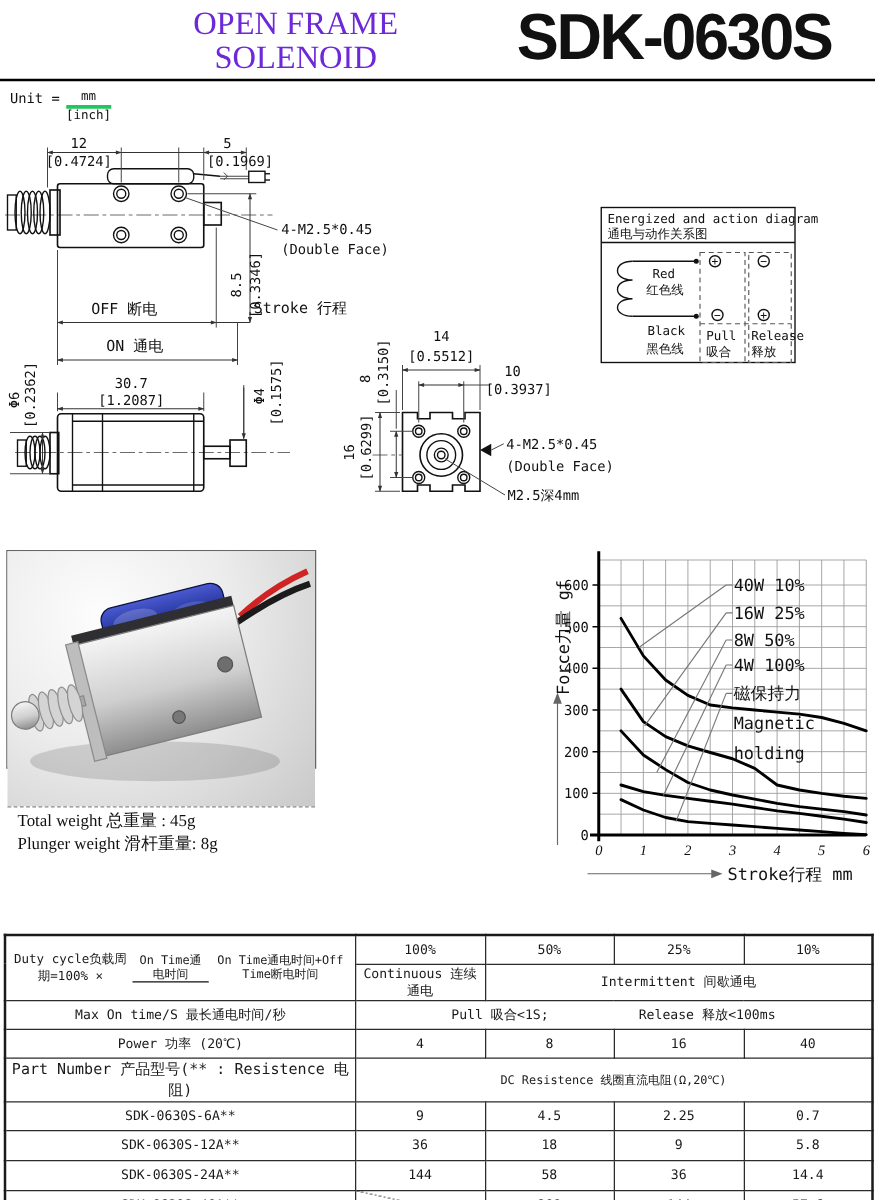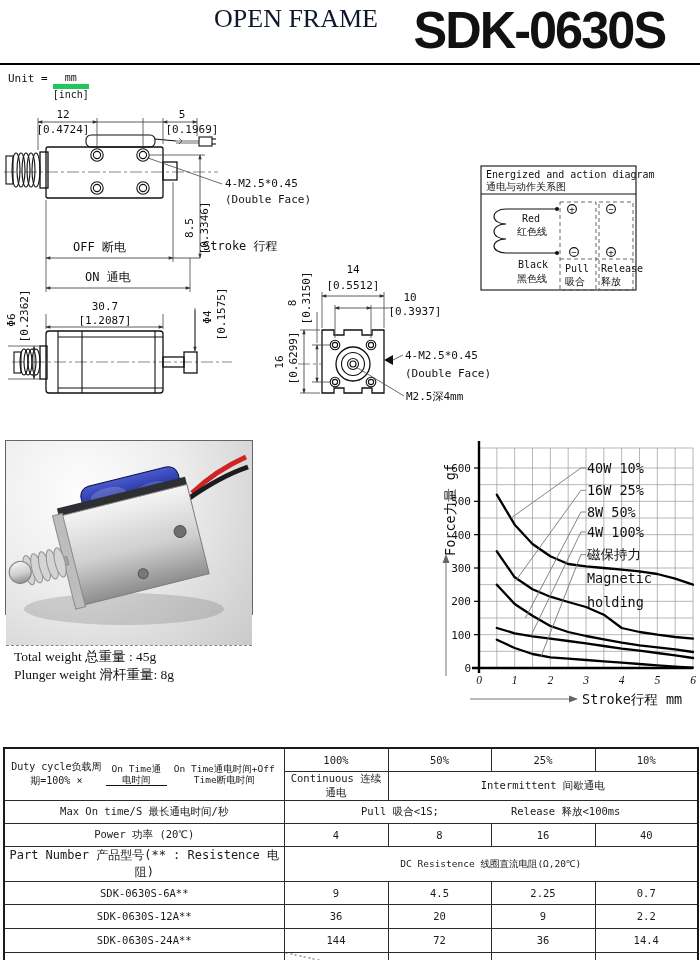--- a/index.html
+++ b/index.html
@@ -1,28 +1,28 @@
 <!DOCTYPE html>
 <html><head>
 <meta charset="utf-8">
 <style>
   html,body{margin:0;padding:0;}
   body{width:700px;height:960px;position:relative;background:#fff;color:#111;
        font-family:"DejaVu Sans Mono",monospace;}
   
-  .hdr-title{position:absolute;top:5px;left:95px;width:283px;text-align:right;
-    font-family:"Liberation Serif",serif;font-size:26px;line-height:27px;color:#0f172a;}
+  .hdr-title{position:absolute;top:5px;left:95px;width:283px;text-align:center;
+    font-family:"Liberation Serif",serif;font-size:26px;line-height:27px;color:#6d28d9;}
   .hdr-model{position:absolute;top:0px;left:388px;width:312px;text-align:center;
     font-family:"Liberation Sans",sans-serif;font-weight:bold;font-size:52px;line-height:60px;
     letter-spacing:-2px;transform:scaleX(0.97);transform-origin:left;}
   .hdr-rule{position:absolute;top:63px;left:0;width:700px;border-top:2.5px solid #000;}
   
   .unit{position:absolute;top:72px;left:8px;font-size:11px;display:flex;align-items:flex-start;gap:5px;}
   .unit .frac{display:inline-flex;flex-direction:column;text-align:center;font-size:10px;line-height:12px;}
-  .unit .frac .num{border-bottom:5px solid #22c55e;padding:0 3px;}
+  .unit .frac .num{border-bottom:3px solid #22c55e;padding:0 3px;}
   
   .drawings{position:absolute;top:100px;left:0;}
   svg text{font-family:"DejaVu Sans Mono",monospace;fill:#111;}
   .d{font-size:11px;text-anchor:middle;}
   .ds{font-size:11px;text-anchor:start;}
   .lbl{font-size:12px;}
   .sm{font-size:10px;}
   .ol{stroke:#111;stroke-width:1.3;fill:none;}
   .ol2{stroke:#111;stroke-width:1.1;fill:none;}
   .thin{stroke:#444;stroke-width:0.8;fill:none;}
@@ -49,20 +49,21 @@
   .frac2{display:inline-flex;flex-direction:row;text-align:center;font-size:9.5px;line-height:11px;}
   .frac2 .num{border-bottom:1px solid #111;padding:0 4px;}
   .pullrel{display:flex;justify-content:center;gap:72px;}
   .slash{background-image:linear-gradient(to right top,transparent 49.5%,#555 49.5%,#555 50.5%,transparent 50.5%);}
 </style>
 </head>
 <body>
 
 <div class="hdr-title">
   <div>OPEN FRAME</div>
+  <div>SOLENOID</div>
 </div>
 <div class="hdr-model">SDK-0630S</div>
 <div class="hdr-rule"></div>
 
 <div class="unit">
   <span>Unit =</span>
   <span class="frac">
     <span class="num">mm</span>
     <span class="den">[inch]</span>
   </span>
@@ -456,28 +457,28 @@
   <tr style="height:23px">
     <td>SDK-0630S-6A**</td>
     <td>9</td>
     <td>4.5</td>
     <td>2.25</td>
     <td>0.7</td>
   </tr>
   <tr style="height:24px">
     <td>SDK-0630S-12A**</td>
     <td>36</td>
-    <td>20</td>
+    <td>18</td>
     <td>9</td>
-    <td>2.2</td>
+    <td>5.8</td>
   </tr>
   <tr style="height:24px">
     <td>SDK-0630S-24A**</td>
     <td>144</td>
-    <td>72</td>
+    <td>58</td>
     <td>36</td>
     <td>14.4</td>
   </tr>
   <tr style="height:25px">
     <td>SDK-0630S-48A**</td>
     <td class="slash"></td>
     <td>288</td>
     <td>144</td>
     <td>57.6</td>
   </tr>

